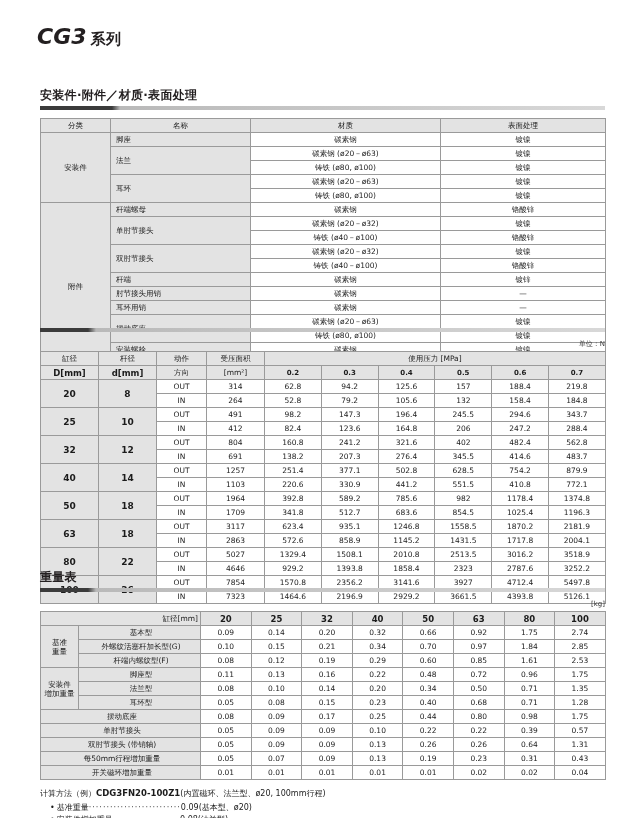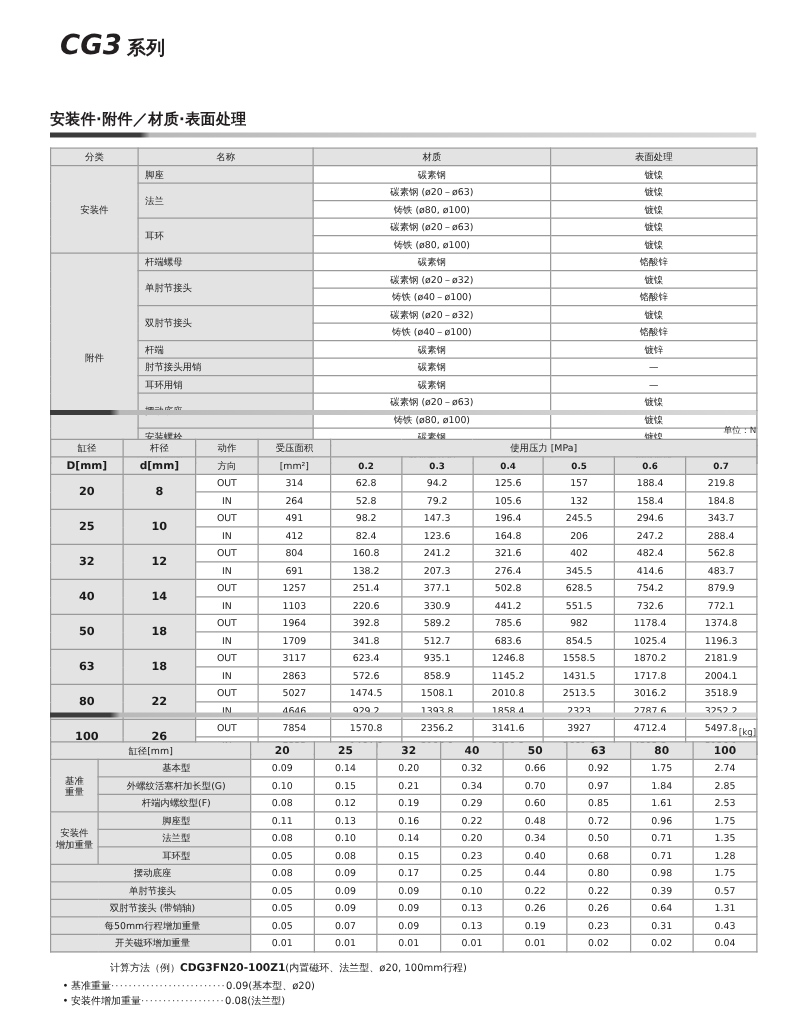--- a/index.html
+++ b/index.html
@@ -18,21 +18,21 @@
   .page {
     position: relative;
     width: 638px;
     height: 818px;
     padding: 0;
   }
 
   
   .doc-title {
     position: absolute;
-    left: 48px;
+    left: 37px;
     top: 24px;
     font-size: 21px;
     font-weight: bold;
     letter-spacing: 0.5px;
   }
   .doc-title .model {
     font-style: italic;
     font-family: "DejaVu Sans", "Liberation Sans", sans-serif;
     font-size: 22px;
     letter-spacing: 0px;
@@ -147,31 +147,31 @@
     text-align: center;
     padding-left: 5px;
   }
   #weight-table .sizehdr {
     background: #e3e3e3;
     font-weight: bold;
     font-size: 8.5px;
   }
   #weight-table .sizelbl {
     background: #e3e3e3;
-    text-align: center;
+    text-align: right;
   }
 
   
   .calc {
     margin-top: 7px;
     font-size: 8px;
     line-height: 12px;
     color: #1b1b1b;
   }
-  .calc-head { margin-bottom: 2px; margin-left: 48px; }
+  .calc-head { margin-bottom: 2px; }
   .calc-head b { font-size: 8.5px; }
   .calc ul {
     list-style: none;
     margin: 0;
     padding: 0 0 0 10px;
   }
   .calc li {
     line-height: 11.5px;
     white-space: nowrap;
   }
@@ -418,21 +418,21 @@
           <td class="val">754.2</td>
           <td class="val">879.9</td>
         </tr>
         <tr>
           <td class="val">IN</td>
           <td class="val">1103</td>
           <td class="val">220.6</td>
           <td class="val">330.9</td>
           <td class="val">441.2</td>
           <td class="val">551.5</td>
-          <td class="val">732.6</td>
+          <td class="val">410.8</td>
           <td class="val">772.1</td>
         </tr>
 
         <tr>
           <td class="dim" rowspan="2">50</td>
           <td class="dim" rowspan="2">18</td>
           <td class="val">OUT</td>
           <td class="val">1964</td>
           <td class="val">392.8</td>
           <td class="val">589.2</td>
@@ -473,21 +473,21 @@
           <td class="val">1431.5</td>
           <td class="val">1717.8</td>
           <td class="val">2004.1</td>
         </tr>
 
         <tr>
           <td class="dim" rowspan="2">80</td>
           <td class="dim" rowspan="2">22</td>
           <td class="val">OUT</td>
           <td class="val">5027</td>
-          <td class="val">1474.5</td>
+          <td class="val">1329.4</td>
           <td class="val">1508.1</td>
           <td class="val">2010.8</td>
           <td class="val">2513.5</td>
           <td class="val">3016.2</td>
           <td class="val">3518.9</td>
         </tr>
         <tr>
           <td class="val">IN</td>
           <td class="val">4646</td>
           <td class="val">929.2</td>
@@ -518,20 +518,21 @@
           <td class="val">2929.2</td>
           <td class="val">3661.5</td>
           <td class="val">4393.8</td>
           <td class="val">5126.1</td>
         </tr>
       </tbody>
     </table>
   </div>
 
   <div class="section" style="top:570px;">
+    <div class="sec-head">重量表</div>
     <div class="sec-rule short"></div>
     <div class="unit-note">[kg]</div>
     <table id="weight-table" class="outer">
       <colgroup>
         <col class="w1">
           <col class="w2">
         <col class="wv">
           <col class="wv">
           <col class="wv">
           <col class="wv">

